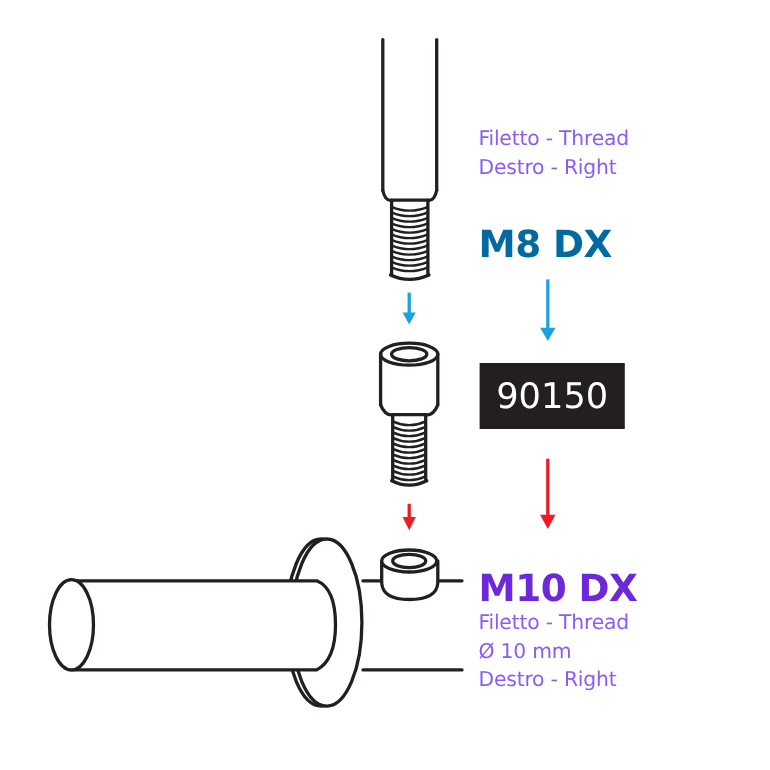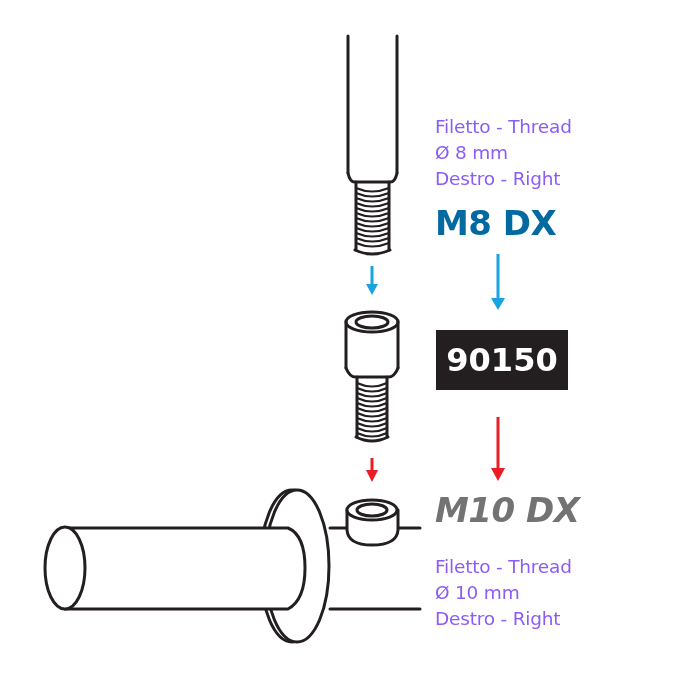--- a/index.html
+++ b/index.html
@@ -1,20 +1,20 @@
 <!DOCTYPE html>
 <html><head>
 <meta charset="utf-8">
 <style>
   html, body { margin: 0; padding: 0; background: #ffffff; }
   body { width: 700px; height: 700px; position: relative; overflow: hidden; font-family: "DejaVu Sans", "Liberation Sans", sans-serif; }
   svg { position: absolute; left: 0; top: 0; }
   .label { position: absolute; color: #8b5cf6; font-size: 18.5px; line-height: 26px; letter-spacing: -0.2px; }
   .code { position: absolute; font-weight: bold; font-size: 34px; letter-spacing: -0.5px; line-height: 36px; }
-  .badge { position: absolute; background: #231f20; color: #fff; font-weight: bold; font-size: 32px; text-align: center; line-height: 60px; }
+  .badge { position: absolute; background: #231f20; color: #fff; font-weight: normal; font-size: 32px; text-align: center; line-height: 60px; }
 </style>
 </head>
 <body>
 
 <svg width="700" height="700" viewBox="0 0 700 700" xmlns="http://www.w3.org/2000/svg">
   <g fill="none" stroke="#231f20" stroke-width="3" stroke-linecap="round" stroke-linejoin="round">
 
     <g>
       <line x1="348" y1="36" x2="348" y2="173"></line>
       <line x1="397" y1="36" x2="397" y2="173"></line>
@@ -87,27 +87,26 @@
     <polygon points="366,470 378,470 372,482" stroke="none"></polygon>
   </g>
   <g stroke="#ec1c24" stroke-width="3" fill="#ec1c24">
     <line x1="498" y1="417" x2="498" y2="470"></line>
     <polygon points="491,468 505,468 498,481" stroke="none"></polygon>
   </g>
 </svg>
 
 <div class="label" style="left:435px; top:114px;">
   <div>Filetto - Thread</div>
-  <div>Ø 8 mm</div>
   <div>Destro - Right</div>
 </div>
 
 <div class="code" style="left:435px; top:205px; color:#0369a1;">M8 DX</div>
 
 <div class="badge" style="left:436px; top:330px; width:132px; height:60px;">90150</div>
 
-<div class="code" style="left:435px; top:492px; color:#737373;font-style:italic;">M10 DX</div>
+<div class="code" style="left:435px; top:517px; color:#6d28d9;">M10 DX</div>
 
 <div class="label" style="left:435px; top:554px;">
   <div>Filetto - Thread</div>
   <div>Ø 10 mm</div>
   <div>Destro - Right</div>
 </div>
 
 </body></html>

